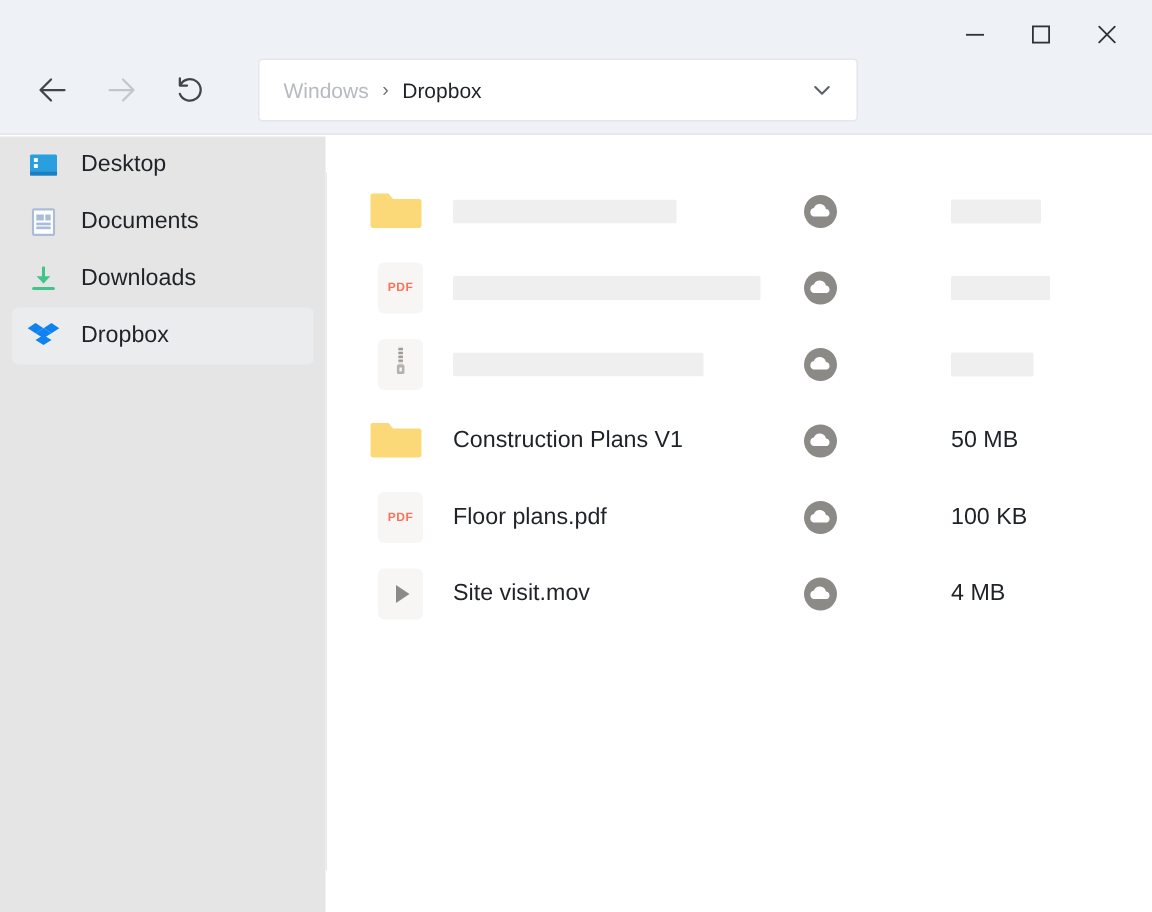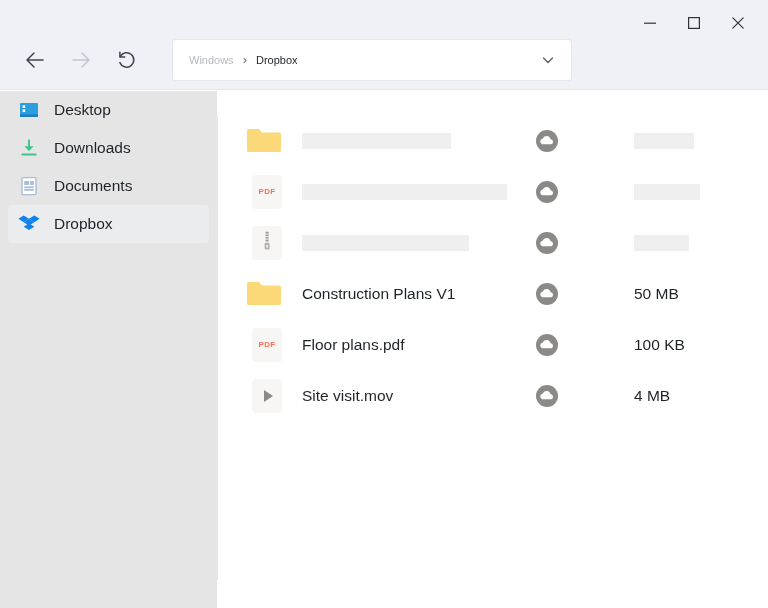--- a/index.html
+++ b/index.html
@@ -75,21 +75,21 @@
     height: 42px;
     background: #ffffff;
     border: 1px solid #e3e6ec;
     border-radius: 3px;
     box-sizing: border-box;
     display: flex;
     align-items: center;
     padding: 0 10px 0 16px;
   }
   .crumb {
-    font-size: 11px;
+    font-size: 14px;
     color: #1f2328;
     white-space: nowrap;
   }
   .crumb.muted { color: #b6bac1; }
   .crumb-sep {
     font-size: 13px;
     color: #6d7178;
     margin: 0 9px;
     display: inline-block;
     transform: translateY(-1px);
@@ -293,39 +293,39 @@
           <rect x="4.6" y="6.4" width="2.6" height="2.6" fill="#ffffff"></rect>
           <rect x="4.6" y="10.4" width="2.6" height="2.6" fill="#ffffff"></rect>
         </svg>
       </span>
       <span class="si-label">Desktop</span>
     </div>
 
     <div class="sidebar-item">
       <span class="si-icon">
         <svg width="22" height="22" viewBox="0 0 22 22">
-          <path d="M11 3.5 L11 12.5" stroke="#3fc48a" stroke-width="2" stroke-linecap="round"></path>
-          <path d="M6.4 9.2 L11 14 L15.6 9.2 Z" fill="#3fc48a"></path>
-          <path d="M4.4 17.4 L17.6 17.4" stroke="#3fc48a" stroke-width="2" stroke-linecap="round"></path>
-        </svg>
-      </span>
-      <span class="si-label">Downloads</span>
-    </div>
-
-    <div class="sidebar-item">
-      <span class="si-icon">
-        <svg width="22" height="22" viewBox="0 0 22 22">
           <rect x="4" y="2.6" width="14" height="17" rx="0.8" fill="#ffffff" stroke="#a9bdd8" stroke-width="1.4"></rect>
           <rect x="6.2" y="6" width="5" height="4" fill="#a9bdd8"></rect>
           <rect x="12.2" y="6" width="3.6" height="4" fill="#a9bdd8"></rect>
           <rect x="6.2" y="11.4" width="9.6" height="1.8" fill="#a9bdd8"></rect>
           <rect x="6.2" y="14" width="9.6" height="1.8" fill="#a9bdd8"></rect>
         </svg>
       </span>
       <span class="si-label">Documents</span>
+    </div>
+
+    <div class="sidebar-item">
+      <span class="si-icon">
+        <svg width="22" height="22" viewBox="0 0 22 22">
+          <path d="M11 3.5 L11 12.5" stroke="#3fc48a" stroke-width="2" stroke-linecap="round"></path>
+          <path d="M6.4 9.2 L11 14 L15.6 9.2 Z" fill="#3fc48a"></path>
+          <path d="M4.4 17.4 L17.6 17.4" stroke="#3fc48a" stroke-width="2" stroke-linecap="round"></path>
+        </svg>
+      </span>
+      <span class="si-label">Downloads</span>
     </div>
 
     <div class="sidebar-item active">
       <span class="si-icon">
         <svg width="22" height="22" viewBox="0 0 24 24">
           <path d="M6.2 2.6 L12 6.3 L6.2 10 L0.5 6.3 Z" fill="#0f82ef"></path>
           <path d="M17.8 2.6 L23.5 6.3 L17.8 10 L12 6.3 Z" fill="#0f82ef"></path>
           <path d="M6.2 10 L12 6.3 L17.8 10 L12 13.7 Z" fill="#0f82ef"></path>
           <path d="M6.2 14.9 L12 11.2 L17.8 14.9 L12 18.6 Z" fill="#0f82ef"></path>
         </svg>

